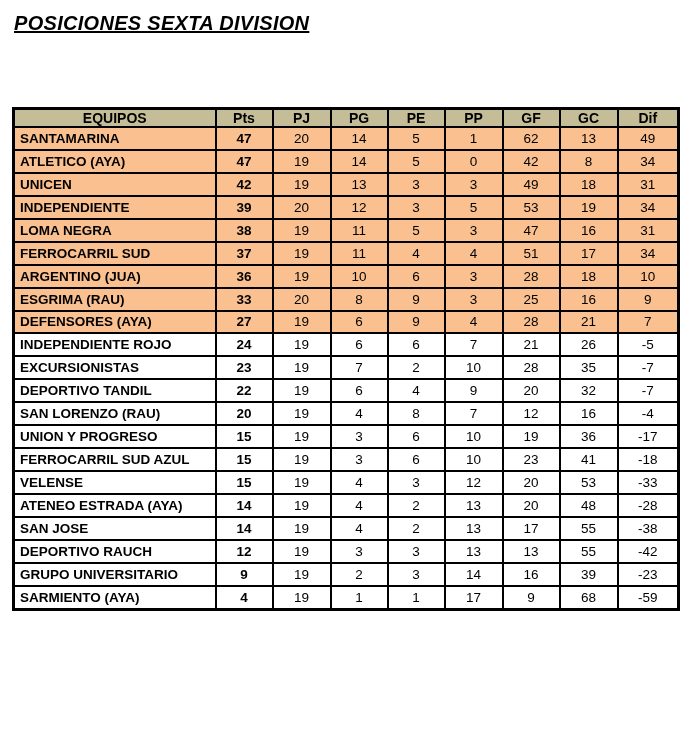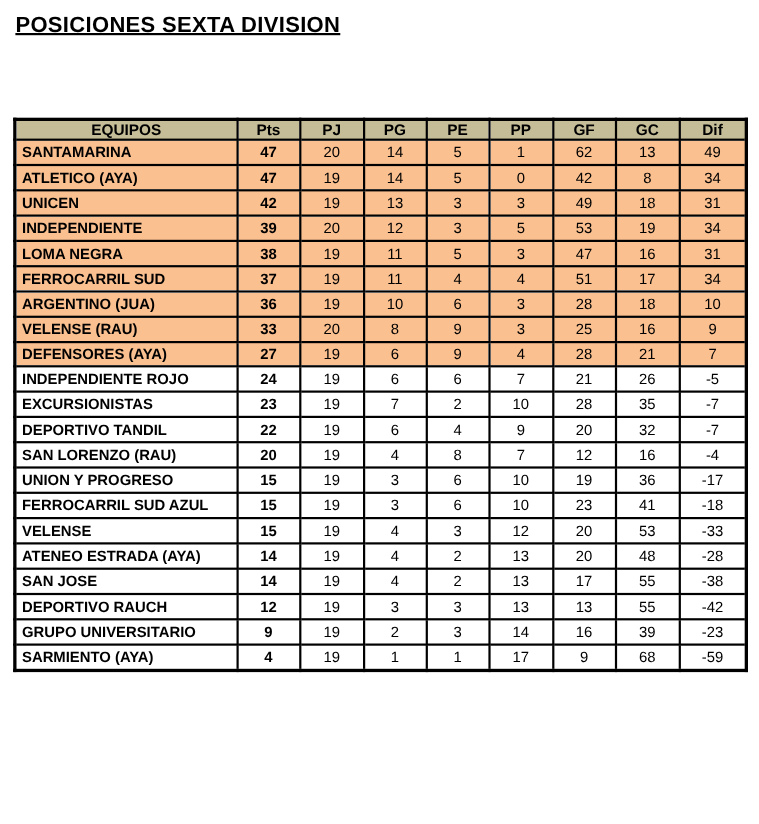--- a/index.html
+++ b/index.html
@@ -15,20 +15,21 @@
     background:#ffffff;
     font-family:"Liberation Sans",sans-serif;
     position:relative;
     color:var(--text);
   }
   .title{
     position:absolute;
     left:14px;top:12px;
     font-size:20px;
     font-weight:bold;
+    font-style:italic;
     text-decoration:underline;
     letter-spacing:0.3px;
     color:var(--text);
     white-space:nowrap;
   }
   table.standings{
     position:absolute;
     left:12px;top:107px;
     width:666px;height:504px;
     border-collapse:collapse;
@@ -164,21 +165,21 @@
           <td class="pts">36</td>
           <td>19</td>
           <td>10</td>
           <td>6</td>
           <td>3</td>
           <td>28</td>
           <td>18</td>
           <td>10</td>
         </tr>
         <tr class="hl">
-          <td class="team">VELENSE (RAU)</td>
+          <td class="team">ESGRIMA (RAU)</td>
           <td class="pts">33</td>
           <td>20</td>
           <td>8</td>
           <td>9</td>
           <td>3</td>
           <td>25</td>
           <td>16</td>
           <td>9</td>
         </tr>
         <tr class="hl">

